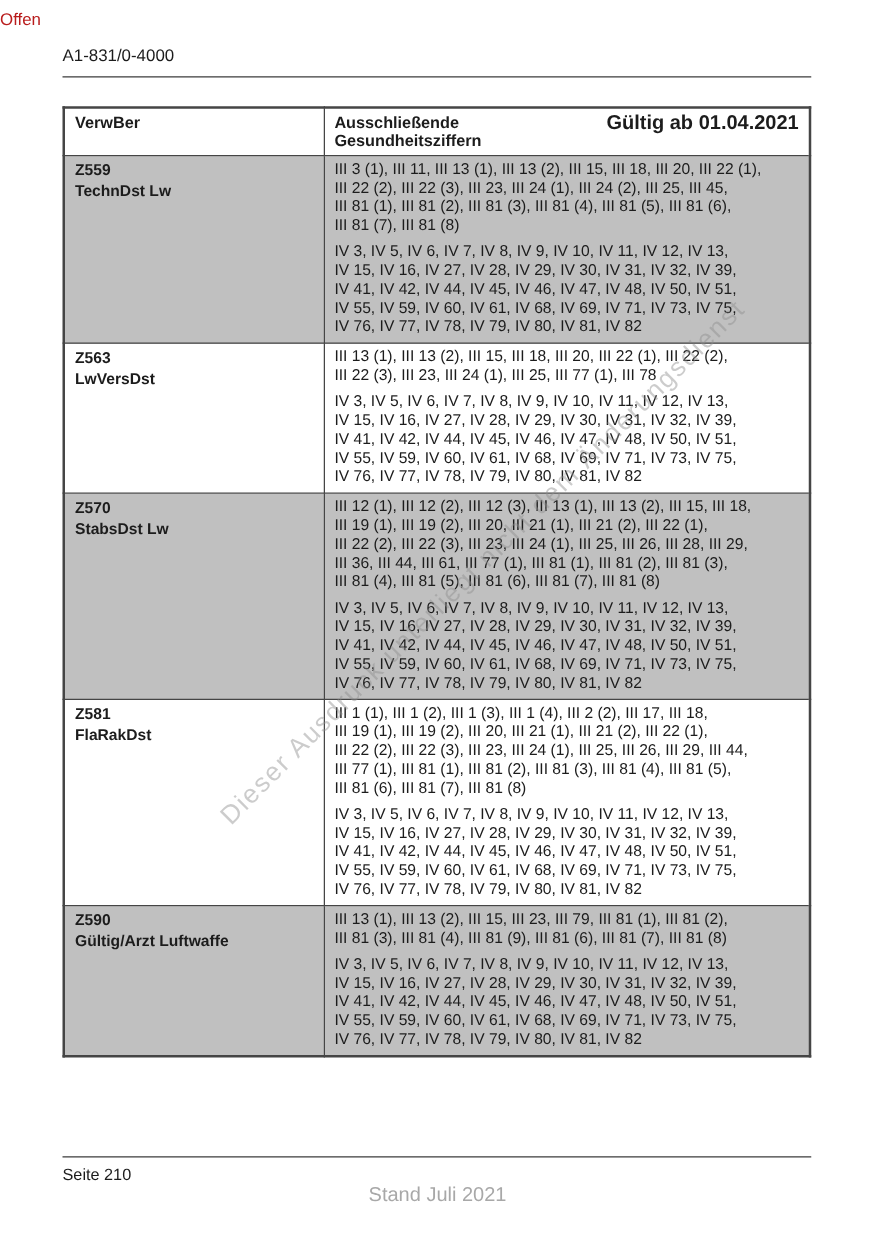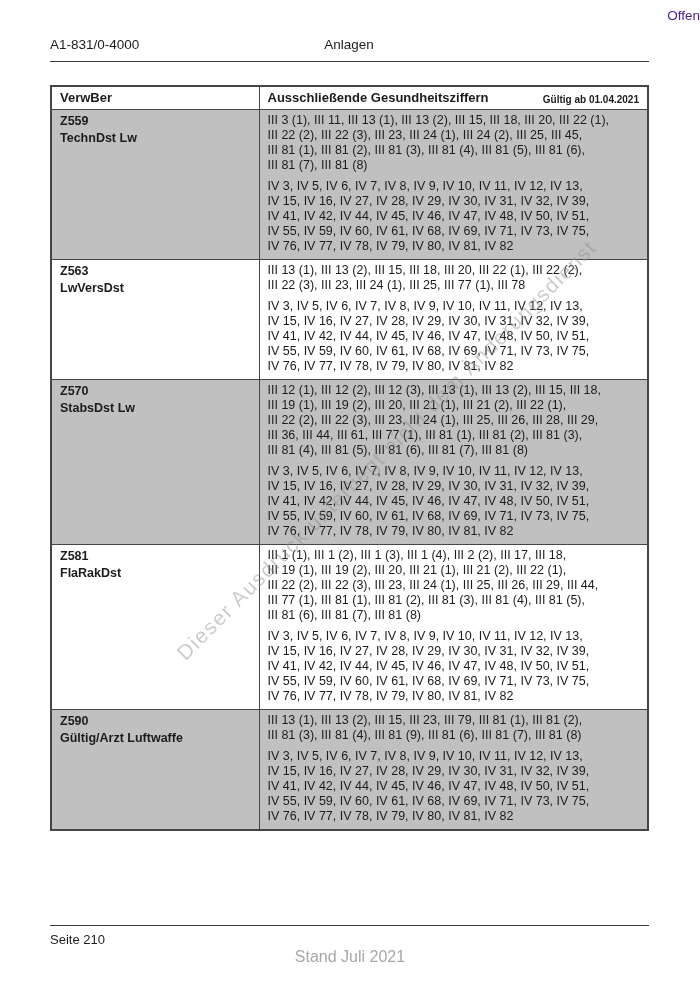--- a/index.html
+++ b/index.html
@@ -1,41 +1,41 @@
 <!DOCTYPE html>
 <html><head>
 <meta charset="utf-8">
 <style>
   html,body { margin:0; padding:0; }
   body {
     width:700px; height:990px; background:#ffffff; position:relative;
     font-family:"Liberation Sans", sans-serif; color:#1c1c1c; overflow:hidden;
   }
   .classification {
-    position:absolute; top:8px; left:0; right:0; text-align:right;
-    color:#4c1d95; font-size:13.5px;margin-left:25px;
+    position:absolute; top:8px; left:0; right:0; text-align:left;
+    color:#b91c1c; font-size:13.5px;
   }
   .doc-line { position:absolute; top:37px; left:50px; right:52px; height:17px; }
   .doc-id { position:absolute; left:0; top:0; font-size:13.5px; }
   .doc-section { position:absolute; left:0; right:0; text-align:center; font-size:13.5px; }
   .rule-top { position:absolute; top:61px; left:50px; width:599px; border-top:1.5px solid #3c3c3c; }
 
   table.doc-table {
     position:absolute; top:85px; left:50px; width:599px;
     border-collapse:collapse; table-layout:fixed; font-size:12.5px;
     border:2px solid #454545;
   }
   .doc-table col.c1 { width:208px; }
   .doc-table th, .doc-table td {
     border:1px solid #454545; vertical-align:top; text-align:left;
     padding:3px 8px 5px 8px;
   }
   .doc-table thead th { font-size:13px; font-weight:bold; padding:3px 8px 4px 8px; }
-  .th-flex { display:flex; justify-content:space-between; align-items:flex-end; }
-  .valid-from { font-size:10px; font-weight:bold; white-space:nowrap; }
+  .th-flex { display:flex; justify-content:space-between; align-items:flex-start; }
+  .valid-from { font-size:16px; font-weight:bold; white-space:nowrap; }
   tbody tr.shaded td { background:#c0c0c0; }
   td.code-cell { line-height:17px; font-weight:bold; }
   td.ziffern-cell p {
     margin:0 0 6px 0; line-height:15px; white-space:pre-line;
   }
   td.ziffern-cell p:last-child { margin-bottom:0; }
 
   .watermark {
     position:absolute; left:172px; top:648px; z-index:3;
     transform:rotate(-45deg); transform-origin:0 0;
@@ -50,21 +50,20 @@
     color:#a8a8a8; font-size:16px;
   }
 </style>
 </head>
 <body>
 
 <div class="classification">Offen</div>
 
 <div class="doc-line">
   <span class="doc-id">A1-831/0-4000</span>
-  <span class="doc-section">Anlagen</span>
 </div>
 <div class="rule-top"></div>
 
 <table class="doc-table">
   <colgroup>
       <col class="c1">
       <col class="c2">
     </colgroup>
   <thead>
     <tr>

